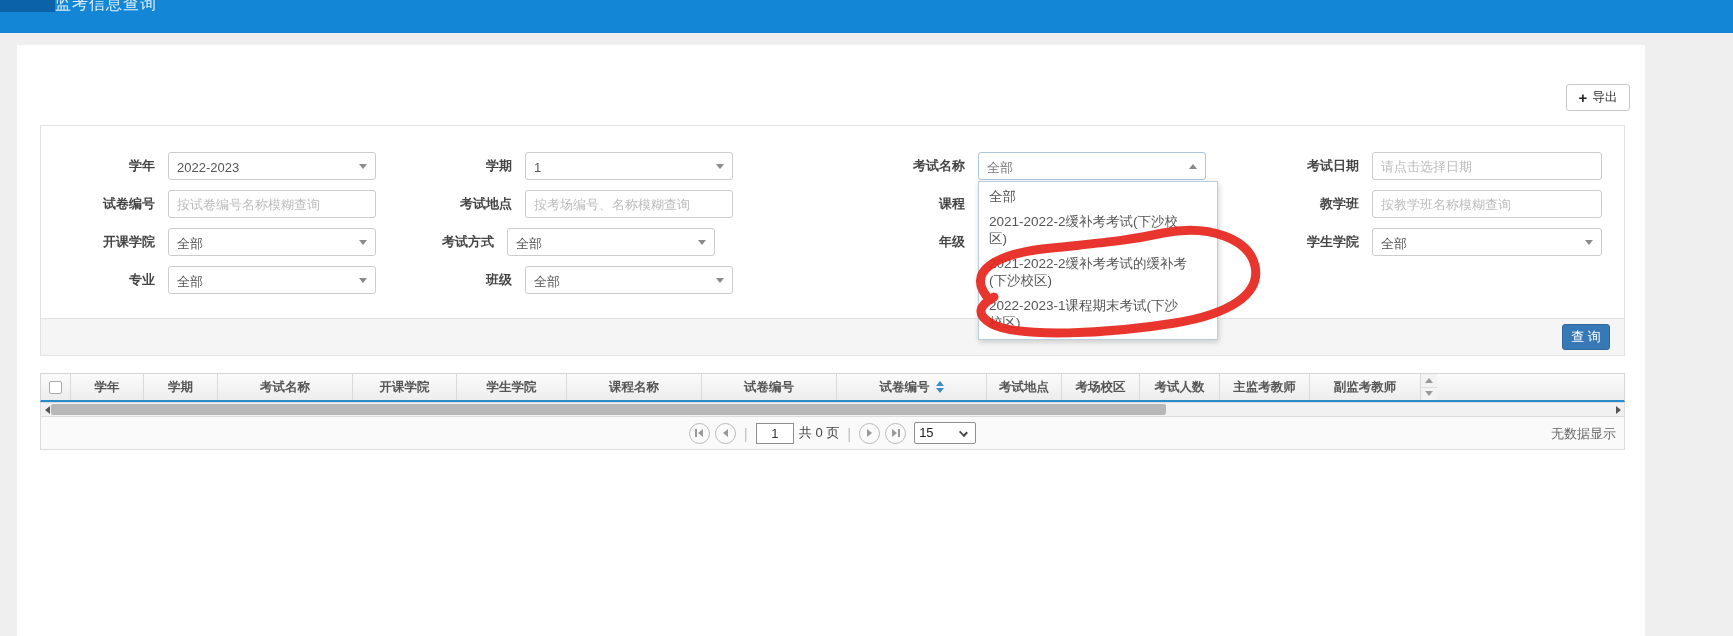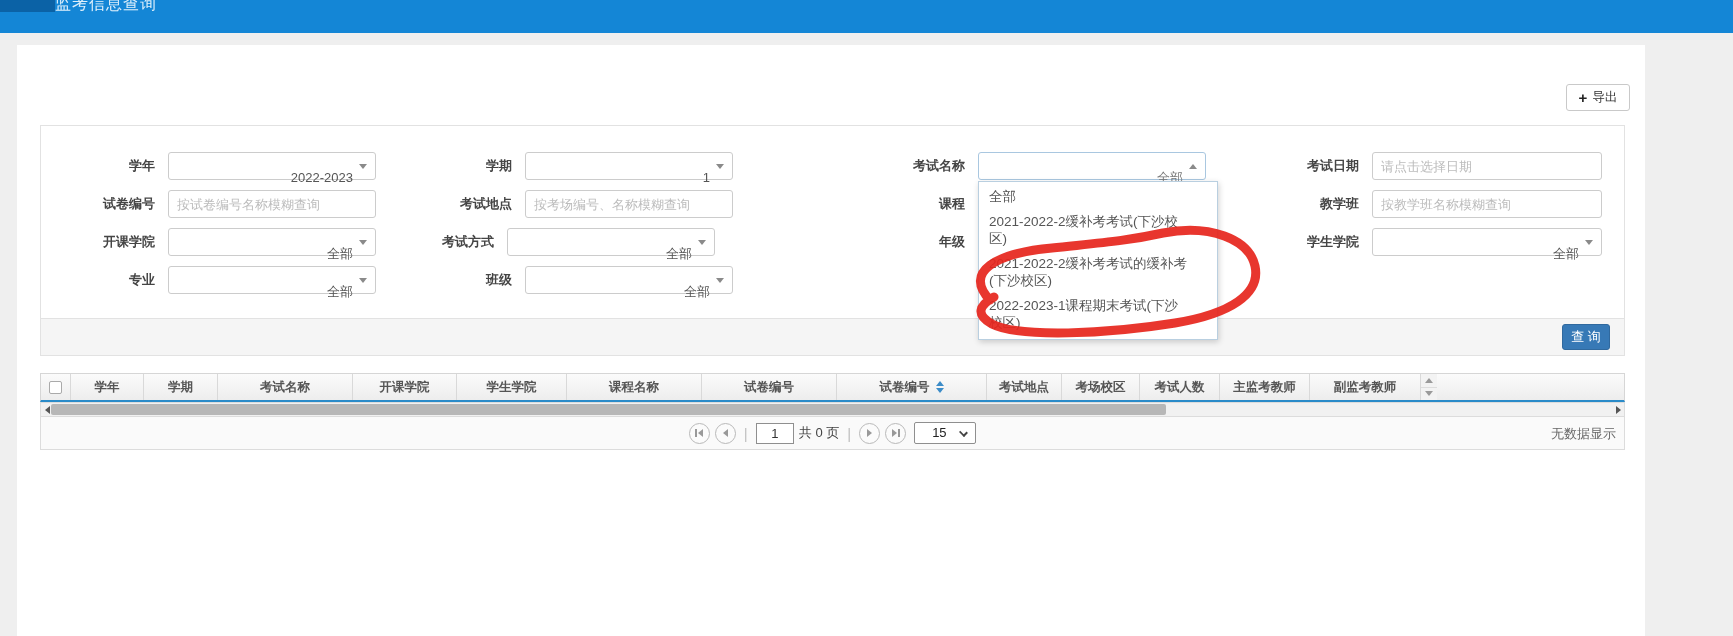--- a/index.html
+++ b/index.html
@@ -26,21 +26,21 @@
     background:#fff; border:1px solid #e2e2e2; }
   .form-foot { position:absolute; left:0; right:0; bottom:0; height:37px; background:#f5f5f5; border-top:1px solid #e2e2e2; }
   .search-btn { position:absolute; right:14px; top:5px; width:48px; height:26px; background:#3779b6; color:#fff;
     border:1px solid #30699e; border-radius:3px; font-size:13px; display:flex; align-items:center; justify-content:center; cursor:pointer; }
   .fld { position:absolute; height:28px; }
   .fld-label { position:absolute; left:-133px; width:120px; text-align:right; line-height:28px;
     font-weight:bold; color:#454545; font-size:13px; }
   .ctl { height:28px; border:1px solid #cccccc; border-radius:3px; background:#fff; font-size:13px; color:#555; }
   .inp { padding:0 8px; width:100%; outline:none; font-family:inherit; }
   .inp::placeholder { color:#bcbcbc; opacity:1; }
-  .sel { position:relative; line-height:26px; padding:12px 22px 0 8px; cursor:pointer;text-align:right; }
+  .sel { position:relative; line-height:26px; padding:2px 22px 0 8px; cursor:pointer; }
   .caret-down { position:absolute; right:8px; top:11px; width:0; height:0;
     border-left:4px solid transparent; border-right:4px solid transparent; border-top:5px solid #8a8a8a; }
   .caret-up { position:absolute; right:8px; top:11px; width:0; height:0;
     border-left:4px solid transparent; border-right:4px solid transparent; border-bottom:5px solid #8a8a8a; }
   .c1 { width:208px; } .c2 { width:208px; } .c3 { width:228px; } .c4 { width:230px; }
   .combo-open { border-color:#a9c7e0; color:#777; }
   
   .popup { position:absolute; left:978px; top:181px; width:240px; background:#fff;
     border:1px solid #b9cfe0; box-shadow:1px 2px 6px rgba(0,0,0,.18); z-index:6; padding:2px 0 4px 0; }
   .dd-item { padding:4px 10px; font-size:13.5px; color:#555; line-height:17px; white-space:pre-line; cursor:pointer; }
@@ -74,21 +74,21 @@
   .pager { display:flex; align-items:center; gap:5px; font-size:13px; color:#444; }
   .pbtn { width:21px; height:21px; border-radius:50%; border:1px solid #b9b9b9; background:#fbfbfb;
     display:flex; align-items:center; justify-content:center; gap:1px; cursor:pointer; }
   .tri-l { width:0;height:0;border-top:4px solid transparent;border-bottom:4px solid transparent;border-right:5px solid #999; }
   .tri-r { width:0;height:0;border-top:4px solid transparent;border-bottom:4px solid transparent;border-left:5px solid #999; }
   .pbar { width:2px; height:8px; background:#999; }
   .psep { color:#c0c0c0; font-size:15px; padding:0 3px; }
   .page-input { width:38px; height:21px; border:1px solid #8f8f8f; text-align:center; font-size:13px; color:#333;
     font-family:inherit; background:#fff; }
   .page-size { position:relative; width:62px; height:22px; border:1px solid #8f8f8f; border-radius:2px;
-    background:#fff; line-height:20px; padding-left:17px; color:#222; margin-left:3px; cursor:pointer; }
+    background:#fff; line-height:20px; padding-left:4px; color:#222; margin-left:3px; cursor:pointer; }
   .chev { position:absolute; right:8px; top:6px; width:7px; height:7px;
     border-right:2px solid #444; border-bottom:2px solid #444; transform:rotate(45deg) scaleY(.8); }
   .no-data { position:absolute; right:8px; top:8px; color:#666; font-size:13px; }
   
   .annotation { position:absolute; left:0; top:0; width:1733px; height:636px; z-index:10; pointer-events:none; }
 </style>
 </head>
 <body>
 
 <div class="topbar">

